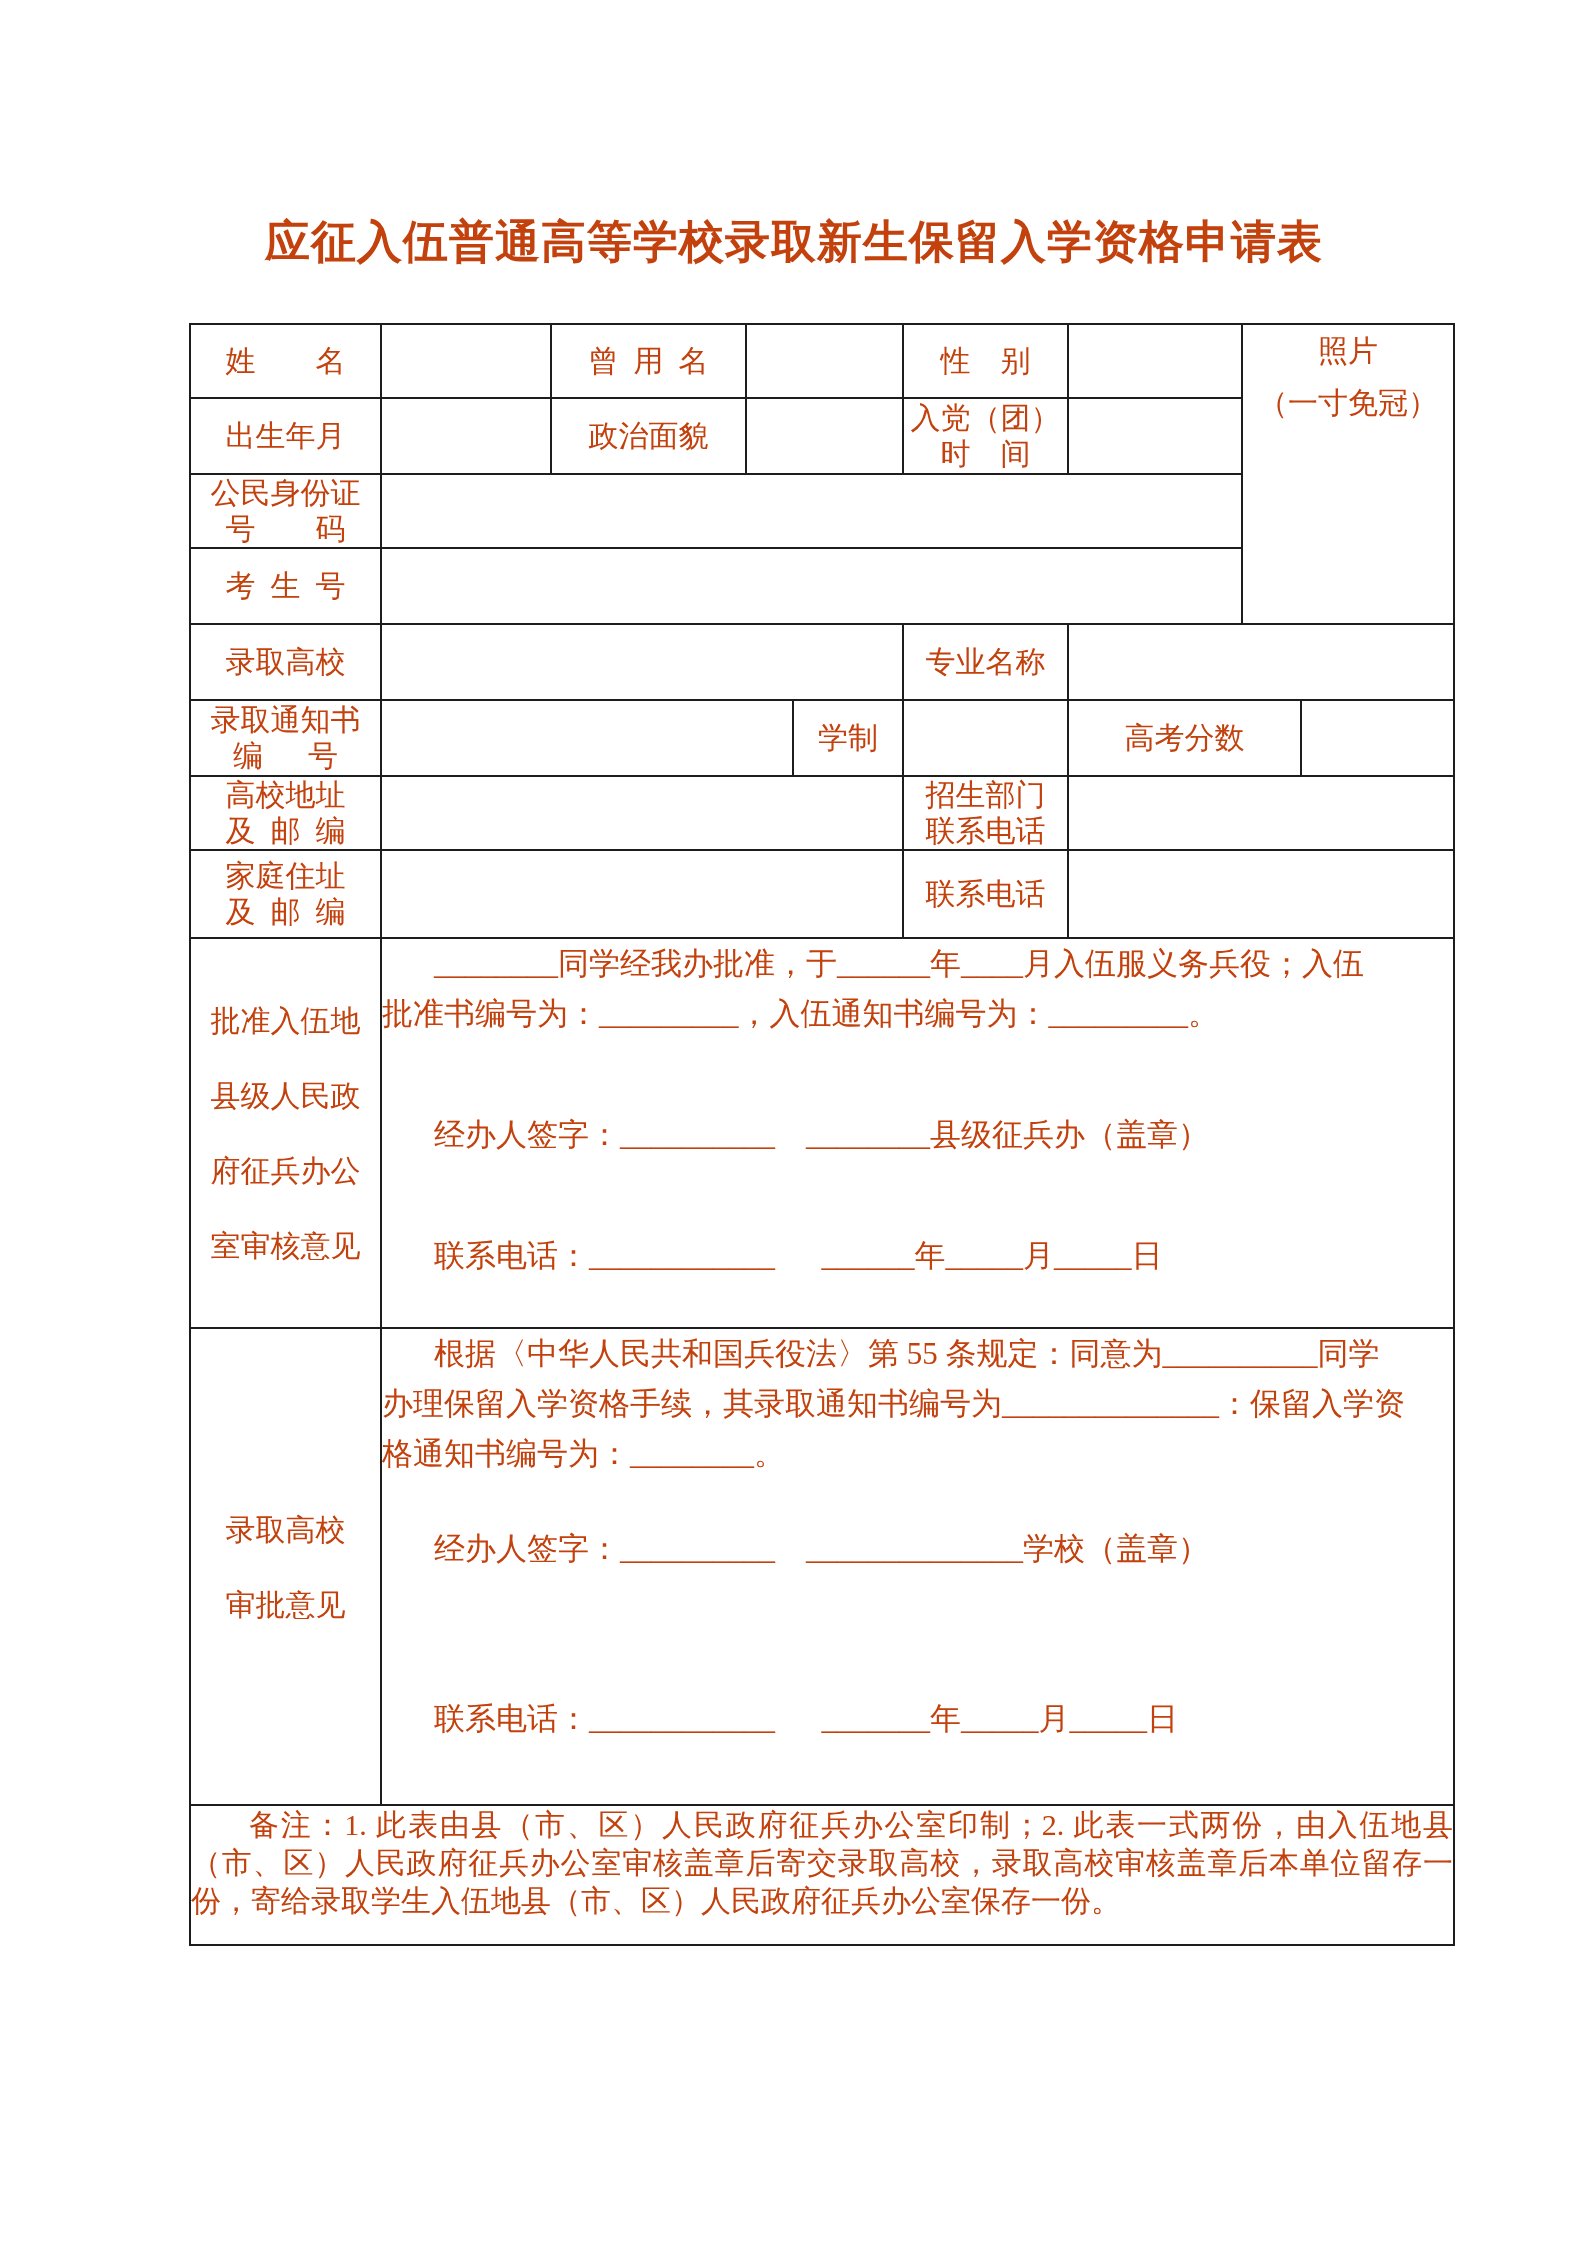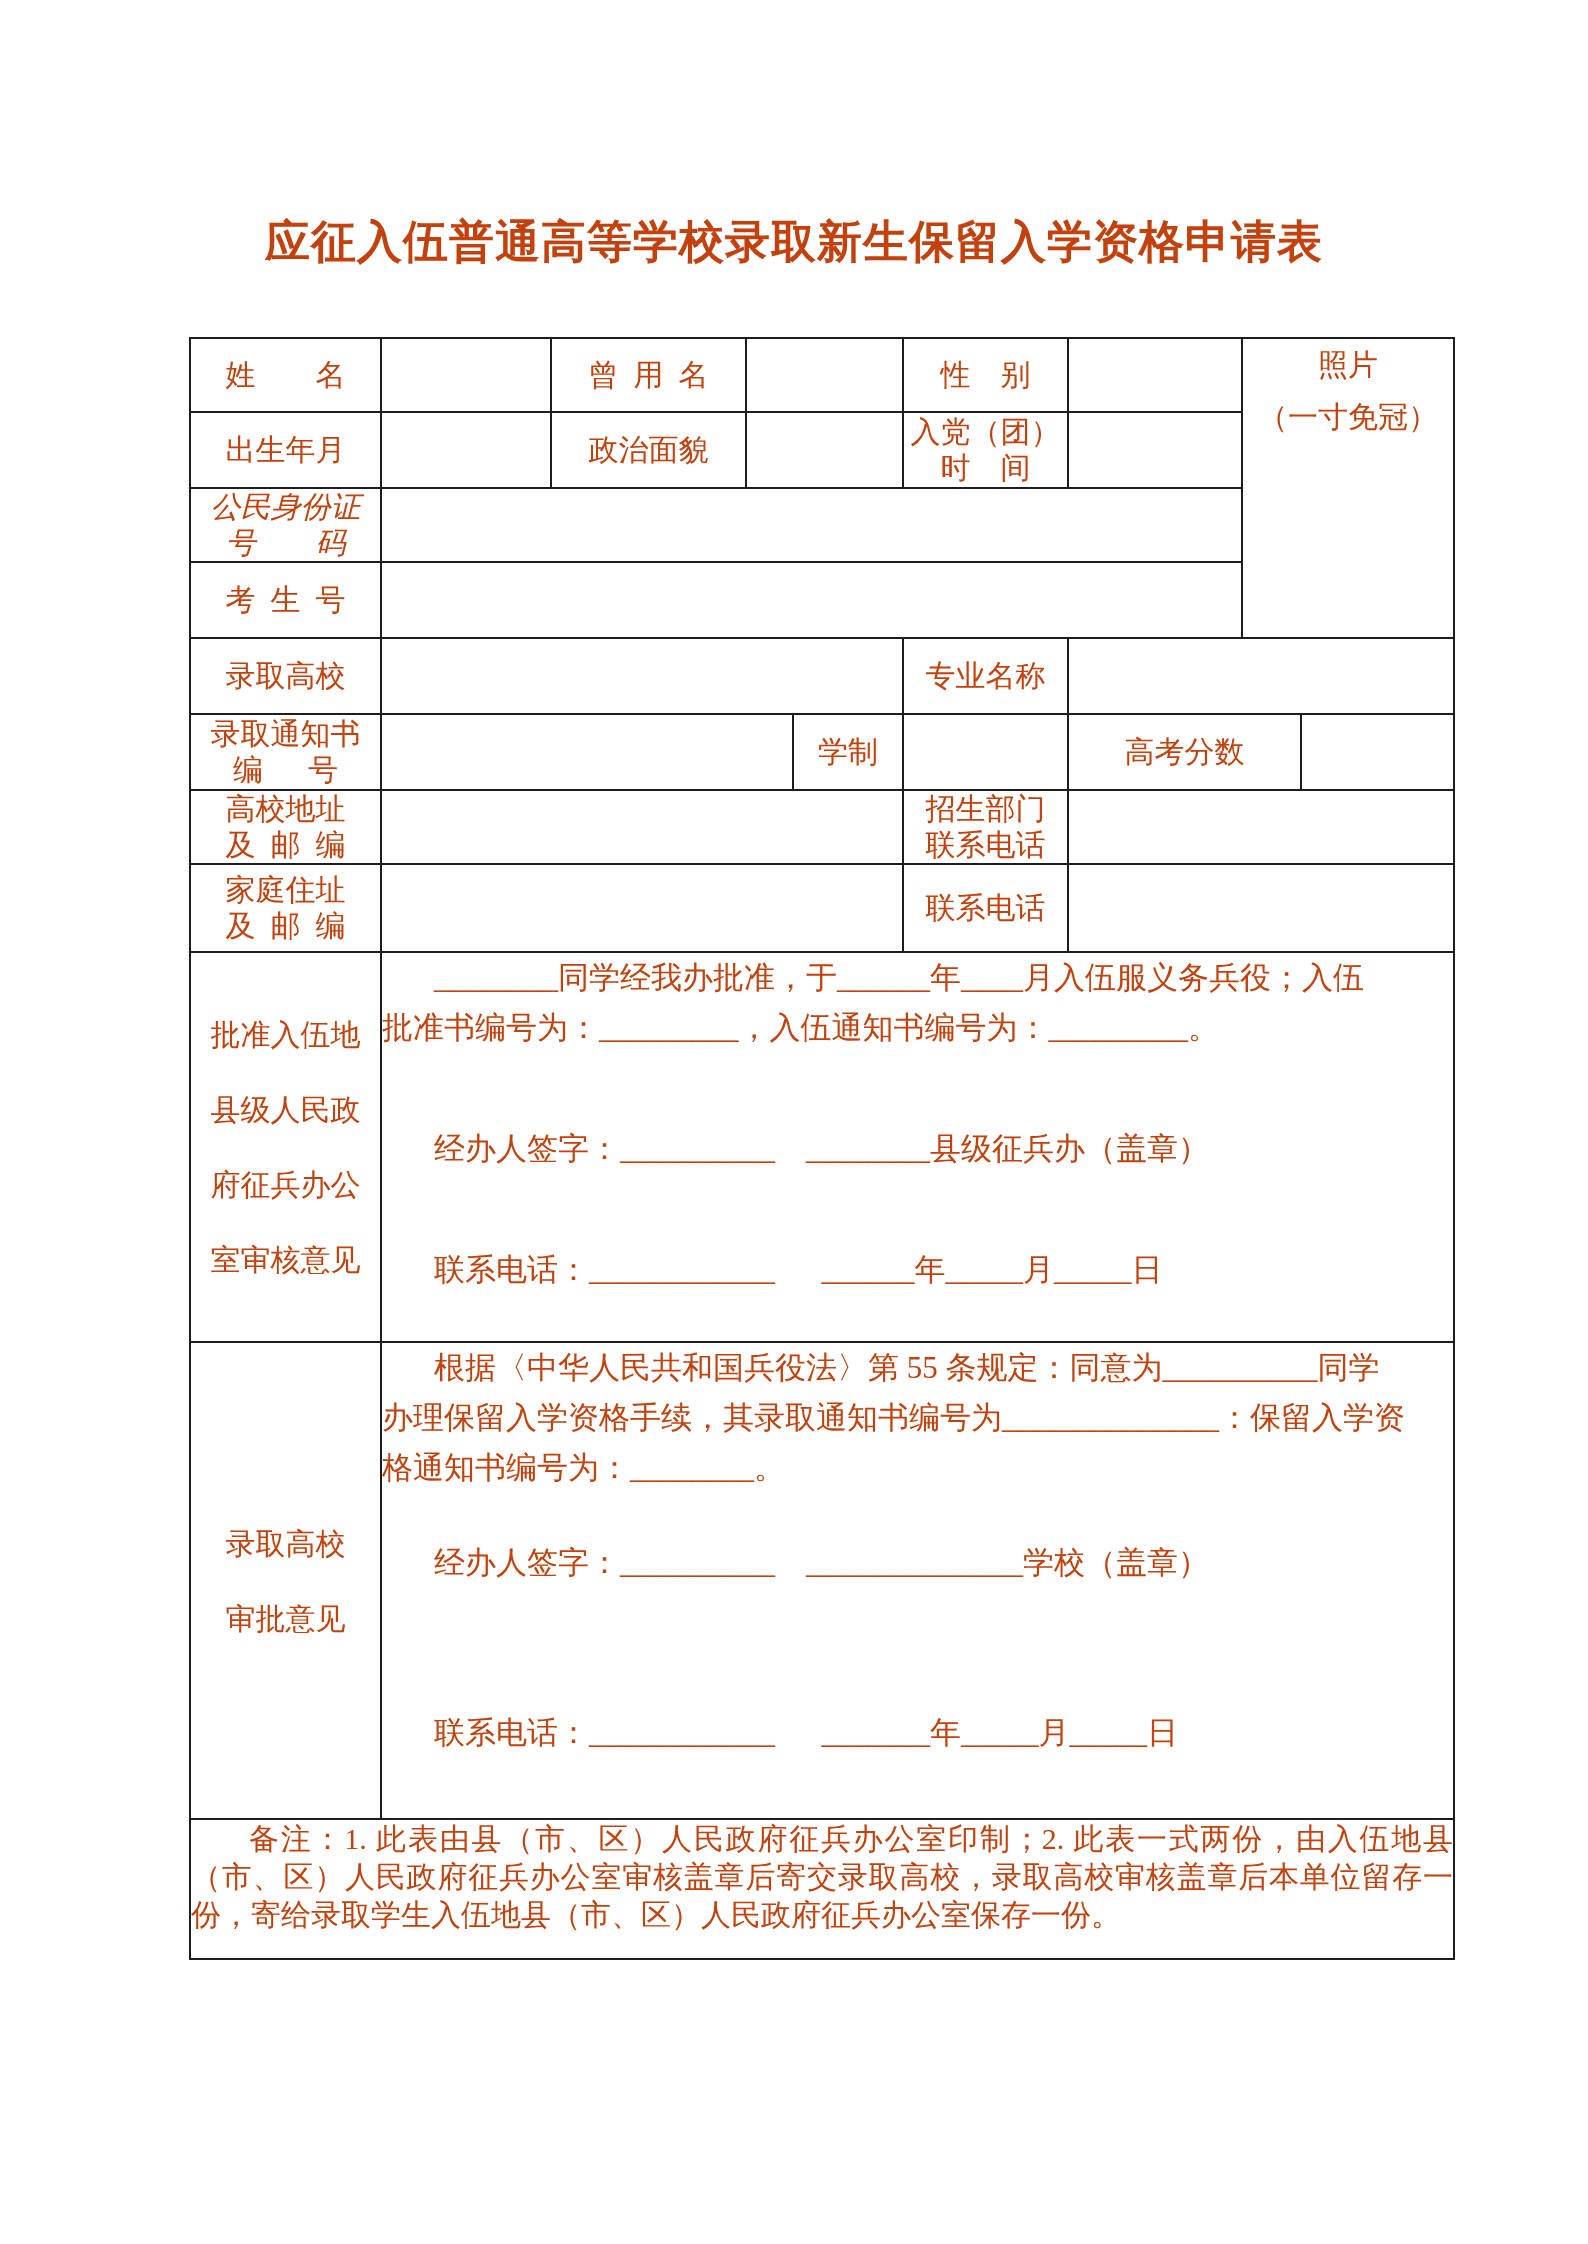--- a/index.html
+++ b/index.html
@@ -16,33 +16,33 @@
     top:212px; left:0; width:100%;
     text-align:center;
     font-family:"Liberation Sans","DejaVu Sans",sans-serif;
     font-weight:bold;
     font-size:45px;
     letter-spacing:1px;
     white-space:nowrap;
   }
   table.form {
     position:absolute;
-    left:189px; top:337px;
+    left:189px; top:323px;
     width:1264px;
     border-collapse:collapse;
     table-layout:fixed;
   }
   table.form td {
     border:2px solid #1d1d1d;
     padding:0;
     overflow:hidden;
   }
   tr.r1  { height:74px; }
   tr.r2  { height:76px; }
-  tr.r3  { height:72px;font-style:italic; }
+  tr.r3  { height:72px; }
   tr.r4  { height:76px; }
   tr.r5  { height:76px; }
   tr.r6  { height:76px; }
   tr.r7  { height:70px; }
   tr.r8  { height:88px; }
   tr.r9  { height:390px; }
   tr.r10 { height:477px; }
   tr.r11 { height:140px; }
   .lbl {
     text-align:center;

